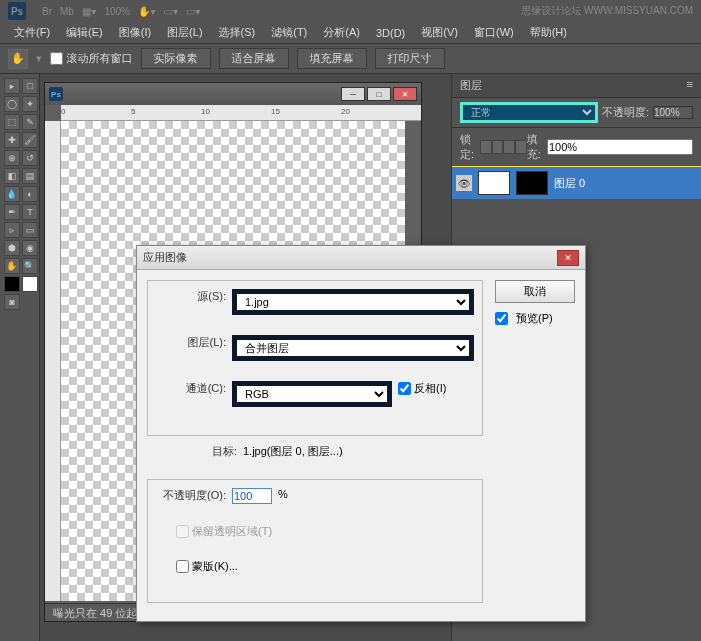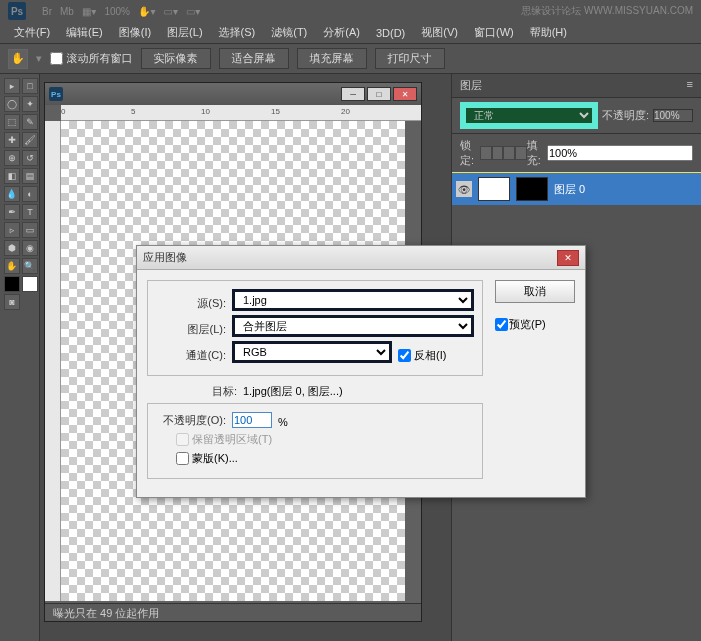--- a/index.html
+++ b/index.html
@@ -25,40 +25,40 @@
 .win-btns{display:flex;gap:2px}
 .win-btn{width:24px;height:14px;border:1px solid #333;display:flex;align-items:center;justify-content:center;font-size:8px;color:#222}
 .win-min{background:#dadada}.win-max{background:#dadada}.win-close{background:#d96060;color:#fff}
 .ruler-h{height:16px;background:#e8e8e8;border-bottom:1px solid #999;position:relative;margin-left:16px}
 .ruler-v{width:16px;background:#e8e8e8;border-right:1px solid #999;position:absolute;left:0;top:38px;bottom:20px}
 .canvas-checker{position:absolute;left:16px;top:38px;right:16px;bottom:20px;background-image:repeating-conic-gradient(#ccc 0 25%,#fff 0 50%);background-size:16px 16px}
 .status-bar{position:absolute;bottom:0;left:0;right:0;height:18px;background:#5a5a5a;color:#ccc;font-size:10px;padding:2px 8px;border-top:1px solid #333}
 .panels{width:250px;background:#535353;border-left:1px solid #333}
 .panel-header{background:#4a4a4a;padding:4px 8px;color:#ccc;border-bottom:1px solid #333;display:flex;justify-content:space-between}
 .panel-opts{padding:4px 8px;display:flex;align-items:center;gap:4px;color:#ccc;border-bottom:1px solid #333}
-.panel-opts select{background:#14532d;color:#ccc;border:6px solid #5eead4;font-size:10px;width:80px}
+.panel-opts select{background:#0c4a6e;color:#ccc;border:3px solid #5eead4;font-size:10px;width:80px}
 .panel-opts input{width:40px;background:#5a5a5a;color:#ccc;border:1px solid #333;font-size:10px}
 .lock-row{padding:4px 8px;display:flex;align-items:center;color:#ccc;border-bottom:1px solid #fde047}
 .lock-icon{width:14px;height:14px;background:#666;border:1px solid #444}
 .layer-row{background:#3b7bc4;padding:4px;display:flex;align-items:center;gap:6px;color:#fff}
 .eye-icon{width:16px;height:16px;background:#ccc;display:flex;align-items:center;justify-content:center;color:#333;font-size:10px}
 .thumb{width:32px;height:24px;background:#fff;border:1px solid #333}
 .thumb.mask{background:#000}
 
 .dialog{position:absolute;left:136px;top:245px;width:450px;background:#f0f0f0;border:1px solid #888;box-shadow:2px 2px 8px rgba(0,0,0,0.4);z-index:100}
 .dlg-title{height:24px;background:linear-gradient(#eee,#d8d8d8);display:flex;align-items:center;justify-content:space-between;padding:0 6px;color:#333;font-size:11px;border-bottom:1px solid #aaa}
 .dlg-close{width:22px;height:16px;background:#c84848;color:#fff;display:flex;align-items:center;justify-content:center;border:1px solid #a03030;font-size:9px;cursor:pointer}
 .dlg-body{padding:10px;display:flex;gap:12px}
 .dlg-left{flex:1}
 .dlg-right{width:80px;display:flex;flex-direction:column;gap:6px}
 .dlg-btn{background:linear-gradient(#fdfdfd,#e0e0e0);border:1px solid #888;padding:3px;cursor:pointer;text-align:center;font-size:11px}
 .dlg-btn.primary{border:1px solid #4a8bc7;box-shadow:0 0 2px #4a8bc7}
-.dlg-row{display:flex;align-items:flex-end;gap:6px;margin-bottom:4px}
+.dlg-row{display:flex;align-items:flex-start;gap:6px;margin-bottom:20px}
 .dlg-label{width:70px;text-align:right;color:#333}
-.dlg-select{flex:1;border:3px solid #0f172a;background:#fff;padding:1px 4px;font-size:11px}
+.dlg-select{flex:1;border:5px solid #0f172a;background:#fff;padding:1px 4px;font-size:11px}
 .dlg-input{width:40px;border:1px solid #4a8bc7;background:#fff;padding:1px;font-size:11px;color:#0060c0}
 .fieldset{border:1px solid #bbb;padding:8px;margin-bottom:8px}
 .ruler-tick{position:absolute;font-size:8px;color:#555;top:2px}
 .watermark-text{position:absolute;left:140px;top:510px;color:#888;font-size:12px;font-style:italic;z-index:5}
 </style>
 </head>
 <body>
 
 <div class="top-header">
   <div class="header-icons">
@@ -255,19 +255,19 @@
         <div class="dlg-row" style="padding-left:20px">
           <label style="display:flex;align-items:center;gap:3px">
             <input type="checkbox" style="">
             <span>蒙版(K)...</span>
           </label>
         </div>
       </div>
     </div>
     <div class="dlg-right">
       <button class="dlg-btn">取消</button>
-      <label style="display:flex;align-items:center;gap:1px;margin-top:8px">
+      <label style="display:flex;align-items:center;gap:8px;margin-top:2px">
         <input type="checkbox" checked="" style="">
         <span>预览(P)</span>
       </label>
     </div>
   </div>
 </div>
 
 </body></html>

